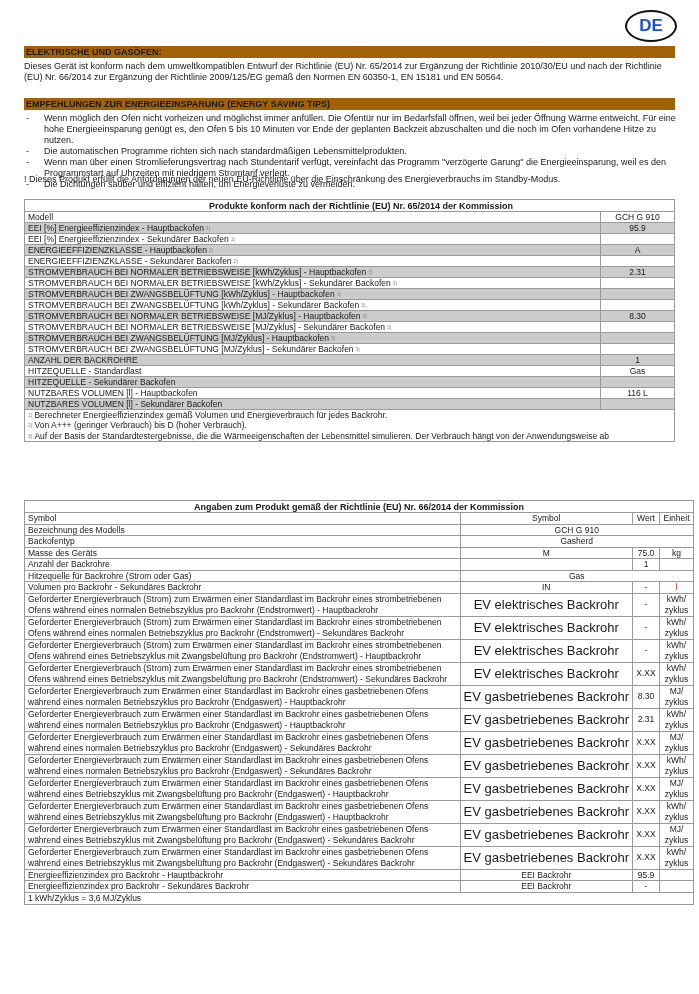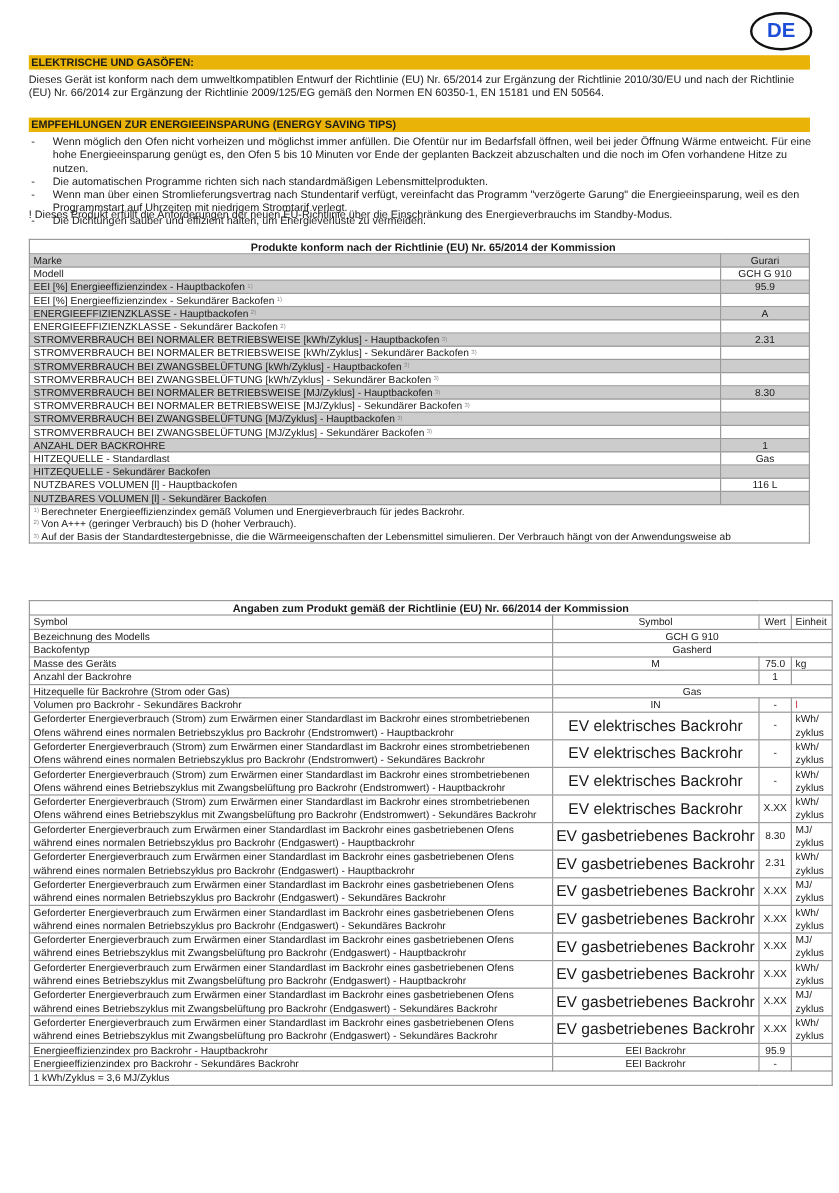--- a/index.html
+++ b/index.html
@@ -7,21 +7,21 @@
   body { font-family: "Liberation Sans", "DejaVu Sans", sans-serif; color: #1a1a1a; position: relative; }
 
   .badge {
     position: absolute; left: 625px; top: 10px; width: 52px; height: 32px;
     border: 2px solid #111; border-radius: 50%;
     font-weight: bold; font-size: 17px; text-align: center; line-height: 28px; color: #1d4ed8;
   }
 
   .sec-head {
     position: absolute; left: 24px; width: 651px; height: 12px;
-    background: #eab308; font-size: 9px; font-weight: bold; line-height: 12px; padding-left: 2px;
+    background: #a16207; font-size: 9px; font-weight: bold; line-height: 12px; padding-left: 2px;
   }
   .para { position: absolute; left: 24px; width: 655px; font-size: 9px; line-height: 11px; }
 
   .tips { position: absolute; left: 24px; top: 113px; width: 655px; font-size: 9px; line-height: 11px; list-style: none; }
   .tips li { position: relative; padding-left: 20px; }
   .tips li::before { content: "-"; position: absolute; left: 2px; }
   .note { position: absolute; left: 24px; top: 174px; width: 655px; font-size: 9px; line-height: 11px; }
 
   table { border-collapse: collapse; position: absolute; font-size: 8.5px; }
   td, th { border: 1px solid #9a9a9a; padding: 0 3px; font-weight: normal; white-space: nowrap; }
@@ -36,21 +36,21 @@
   #t1 tr.fnlast td.fn { border-bottom: 1px solid #9a9a9a; }
   sup { font-size: 5px; color: #888; vertical-align: top; margin-left: 2px; }
   .fnmark { font-size: 5px; color: #888; vertical-align: top; margin-right: 2px; }
 
   
   #t2 { left: 24px; top: 500px; width: 670px; }
   #t2 th { height: 12px; text-align: center; font-size: 9px; font-weight: bold; }
   #t2 td { height: 11.5px; line-height: 10.5px; }
   #t2 td.sym { width: 77px; text-align: center; }
   #t2 td.wert { width: 27px; text-align: center; }
-  #t2 td.unit { width: 34px; }
+  #t2 td.unit { width: 34px; text-align: center; }
   #t2 td.center { text-align: center; }
   #t2 tr.two td { height: 23px; line-height: 11px; }
   #t2 tr.two td.desc { white-space: normal; }
   #t2 tr.two td.sym { font-size: 13px; line-height: 10px; }
   #t2 td.redunit { color: #c03030; }
   #t2 tr.foot td { height: 12px; }
 </style>
 </head>
 <body>
 
@@ -66,24 +66,20 @@
   <li>Wenn man über einen Stromlieferungsvertrag nach Stundentarif verfügt, vereinfacht das Programm "verzögerte Garung" die Energieeinsparung, weil es den Programmstart auf Uhrzeiten mit niedrigem Stromtarif verlegt.</li>
   <li>Die Dichtungen sauber und effizient halten, um Energieverluste zu vermeiden.</li>
 </ul>
 <div class="note">! Dieses Produkt erfüllt die Anforderungen der neuen EU-Richtlinie über die Einschränkung des Energieverbrauchs im Standby-Modus.</div>
 
 <table id="t1">
   <tbody id="t1body">
     <tr>
         <th colspan="2">Produkte konform nach der Richtlinie (EU) Nr. 65/2014 der Kommission</th>
       </tr>
-  <tr class="g">
-        <td><span>Marke</span></td>
-        <td class="val">Gurari</td>
-      </tr>
       <tr>
         <td><span>Modell</span></td>
         <td class="val">GCH G 910</td>
       </tr>
       <tr class="g">
         <td><span>EEI [%] Energieeffizienzindex - Hauptbackofen</span><sup>1)</sup></td>
         <td class="val">95.9</td>
       </tr>
       <tr>
         <td><span>EEI [%] Energieeffizienzindex - Sekundärer Backofen</span><sup>1)</sup></td>

